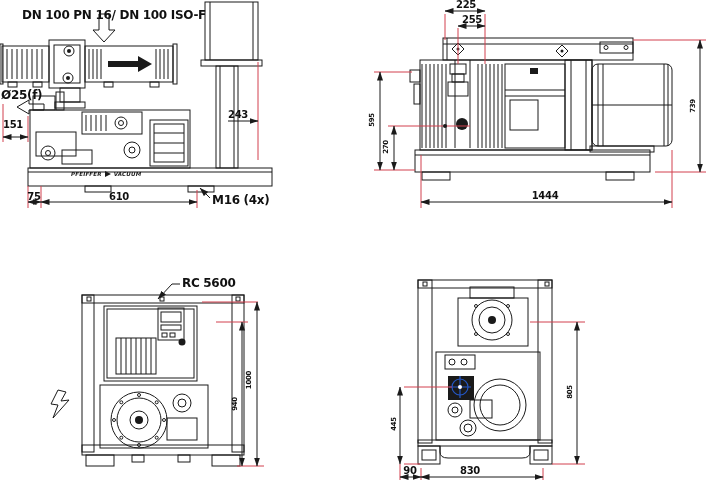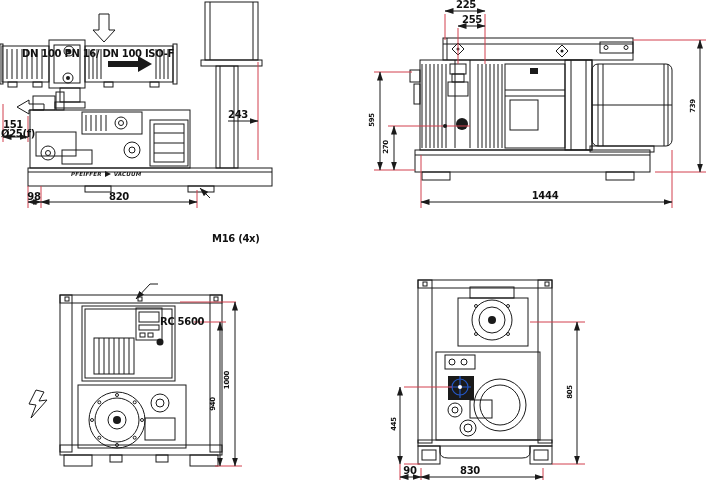--- a/index.html
+++ b/index.html
@@ -9,21 +9,21 @@
   svg{position:absolute;left:0;top:0;overflow:visible;}
   .k{stroke:var(--line);fill:none;stroke-width:1;}
   .kf{fill:var(--line);stroke:none;}
   .dim{stroke:var(--dimension);fill:none;stroke-width:1;}
   .dl{stroke:var(--line);fill:none;stroke-width:1;}
   .blue{stroke:var(--accent_blue);fill:none;stroke-width:1.2;}
   .dt{position:absolute;font-size:10px;font-weight:bold;color:var(--text);
       transform:translate(-50%,-50%);white-space:nowrap;letter-spacing:-0.3px;}
   .dtv{position:absolute;font-size:7px;font-weight:bold;color:var(--text);
       transform:translate(-50%,-50%) rotate(-90deg);white-space:nowrap;letter-spacing:-0.3px;}
-  .lb{position:absolute;font-size:10px;font-weight:bold;color:var(--text);white-space:nowrap;letter-spacing:-0.3px;margin-top:40px;}
+  .lb{position:absolute;font-size:12px;font-weight:bold;color:var(--text);white-space:nowrap;letter-spacing:-0.3px;}
   .brand{position:absolute;display:flex;align-items:center;gap:3px;
          font-size:5.5px;font-weight:bold;font-style:italic;color:var(--line);letter-spacing:0.2px;}
   .brand .tri{width:0;height:0;border-left:6px solid var(--line);
               border-top:3.5px solid transparent;border-bottom:3.5px solid transparent;}
 </style>
 </head>
 <body>
 
 <div id="canvas">
 
@@ -96,22 +96,22 @@
         <line class="dl" x1="228" y1="121" x2="258" y2="121" marker-end="url(#a1)"></line>
         <line class="dl" x1="28" y1="202" x2="41" y2="202" marker-start="url(#a1)" marker-end="url(#a1)"></line>
         <line class="dl" x1="41" y1="202" x2="197" y2="202" marker-start="url(#a1)" marker-end="url(#a1)"></line>
         <line class="dl" x1="210" y1="198" x2="200" y2="188" marker-end="url(#a1)"></line>
       </g>
     </svg>
     <span class="lb" style="left:22px;top:8px">DN 100 PN 16/ DN 100 ISO-F</span>
     <span class="lb" style="left:1px;top:88px">Ø25(f)</span>
     <span class="dt" style="left:13px;top:124px">151</span>
     <span class="dt" style="left:238px;top:114px">243</span>
-    <span class="dt" style="left:34px;top:196px">98</span>
-    <span class="dt" style="left:119px;top:196px">820</span>
+    <span class="dt" style="left:34px;top:196px">75</span>
+    <span class="dt" style="left:119px;top:196px">610</span>
     <span class="lb" style="left:212px;top:193px">M16 (4x)</span>
     <div class="brand" style="left:71px;top:171px">
       <span>PFEIFFER</span>
       <span class="tri"></span>
       <span>VACUUM</span>
     </div>
   </div>
 
   <div class="view" style="left:355px;top:0;width:354px;height:215px">
     <svg width="354" height="215" viewBox="0 0 354 215">
@@ -173,21 +173,21 @@
       </g>
     </svg>
     <span class="dt" style="left:111px;top:4px">225</span>
     <span class="dt" style="left:117px;top:19px">255</span>
     <span class="dtv" style="left:17px;top:120px">595</span>
     <span class="dtv" style="left:31px;top:147px">270</span>
     <span class="dtv" style="left:338px;top:106px">739</span>
     <span class="dt" style="left:190px;top:195px">1444</span>
   </div>
 
-  <div class="view" style="left:20px;top:268px;width:230px;height:220px">
+  <div class="view" style="left:42px;top:268px;width:230px;height:220px">
     <svg width="230" height="220" viewBox="0 0 230 220">
       <defs>
         <marker id="a3" markerWidth="9" markerHeight="6" refX="8.5" refY="3" orient="auto-start-reverse" markerUnits="userSpaceOnUse">
           <path d="M0,0L9,3L0,6Z" fill="#1a1a1a"></path>
         </marker>
       </defs>
       <g class="k">
         <rect x="40" y="27" width="162" height="8"></rect>
         <rect x="40" y="27" width="12" height="157"></rect>
         <rect x="190" y="27" width="12" height="157"></rect>

